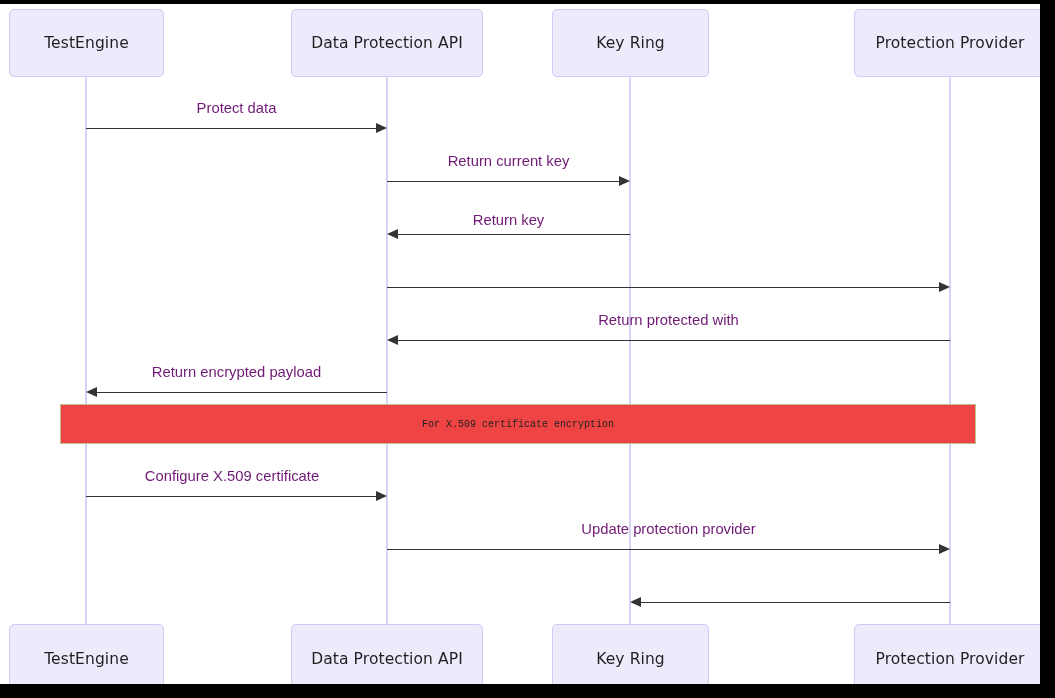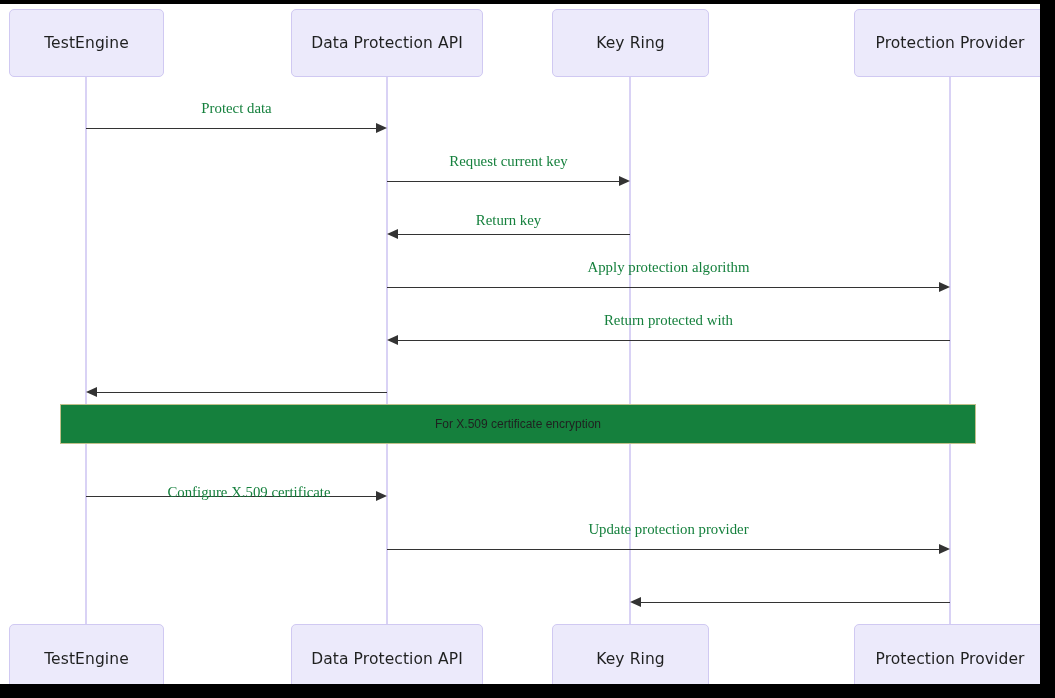--- a/index.html
+++ b/index.html
@@ -61,37 +61,37 @@
   }
   .arrowhead.right {
     border-left: 11px solid #333333;
   }
   .arrowhead.left {
     border-right: 11px solid #333333;
   }
   .msg-label {
     position: absolute;
     font-size: 14.8px;
-    color: #15803d;
-    font-family: Liberation Serif, serif;
+    color: #701a75;
+    font-family: Liberation Sans, sans-serif;
     white-space: nowrap;
     text-align: center;
     transform: translateX(-50%);
   }
   .note-box {
     position: absolute;
-    background: #15803d;
+    background: #ef4444;
     border: 1.5px solid #c0c08c;
     box-sizing: border-box;
     display: flex;
     align-items: center;
     justify-content: center;
-    font-size: 12px;
+    font-size: 10px;
     color: #1f2020;
-    font-family: Liberation Sans, sans-serif;
+    font-family: Liberation Mono, monospace;
     white-space: nowrap;
   }
 </style>
 </head>
 <body>
 
 <div id="stage">
   <div id="canvas">
 
   <div class="lifeline" style="left: 85px; top: 73px; height: 547px;"></div>
@@ -120,35 +120,35 @@
         <span>Key Ring</span>
       </div>
       <div class="actor-box" style="left: 854px; top: 620px; width: 192px; height: 70px;">
         <span>Protection Provider</span>
       </div>
       <div class="msg-line" style="top: 124px; left: 86px; width: 291px;"></div>
       <div class="arrowhead right" style="top: 119px; left: 376px;"></div>
       <div class="msg-label" style="left: 236.5px; top: 96px;">Protect data</div>
       <div class="msg-line" style="top: 177px; left: 387px; width: 233px;"></div>
       <div class="arrowhead right" style="top: 172px; left: 619px;"></div>
-      <div class="msg-label" style="left: 508.5px; top: 149px;">Request current key</div>
+      <div class="msg-label" style="left: 508.5px; top: 149px;">Return current key</div>
       <div class="msg-line" style="top: 230px; left: 397px; width: 233px;"></div>
       <div class="arrowhead left" style="top: 225px; left: 387px;"></div>
       <div class="msg-label" style="left: 508.5px; top: 208px;">Return key</div>
       <div class="msg-line" style="top: 283px; left: 387px; width: 553px;"></div>
       <div class="arrowhead right" style="top: 278px; left: 939px;"></div>
-      <div class="msg-label" style="left: 668.5px; top: 255px;">Apply protection algorithm</div>
       <div class="msg-line" style="top: 336px; left: 397px; width: 553px;"></div>
       <div class="arrowhead left" style="top: 331px; left: 387px;"></div>
       <div class="msg-label" style="left: 668.5px; top: 308px;">Return protected with</div>
       <div class="msg-line" style="top: 388px; left: 96px; width: 291px;"></div>
       <div class="arrowhead left" style="top: 383px; left: 86px;"></div>
+      <div class="msg-label" style="left: 236.5px; top: 360px;">Return encrypted payload</div>
       <div class="msg-line" style="top: 492px; left: 86px; width: 291px;"></div>
       <div class="arrowhead right" style="top: 487px; left: 376px;"></div>
-      <div class="msg-label" style="left: 249px; top: 464px; margin-top: 16px;">Configure X.509 certificate</div>
+      <div class="msg-label" style="left: 232px; top: 464px;">Configure X.509 certificate</div>
       <div class="msg-line" style="top: 545px; left: 387px; width: 553px;"></div>
       <div class="arrowhead right" style="top: 540px; left: 939px;"></div>
       <div class="msg-label" style="left: 668.5px; top: 517px;">Update protection provider</div>
       <div class="msg-line" style="top: 598px; left: 640px; width: 310px;"></div>
       <div class="arrowhead left" style="top: 593px; left: 630px;"></div>
       <div class="note-box" style="left: 60px; top: 400px; width: 916px; height: 40px;">
         <span>For X.509 certificate encryption</span>
       </div>
     </div>
 </div>

